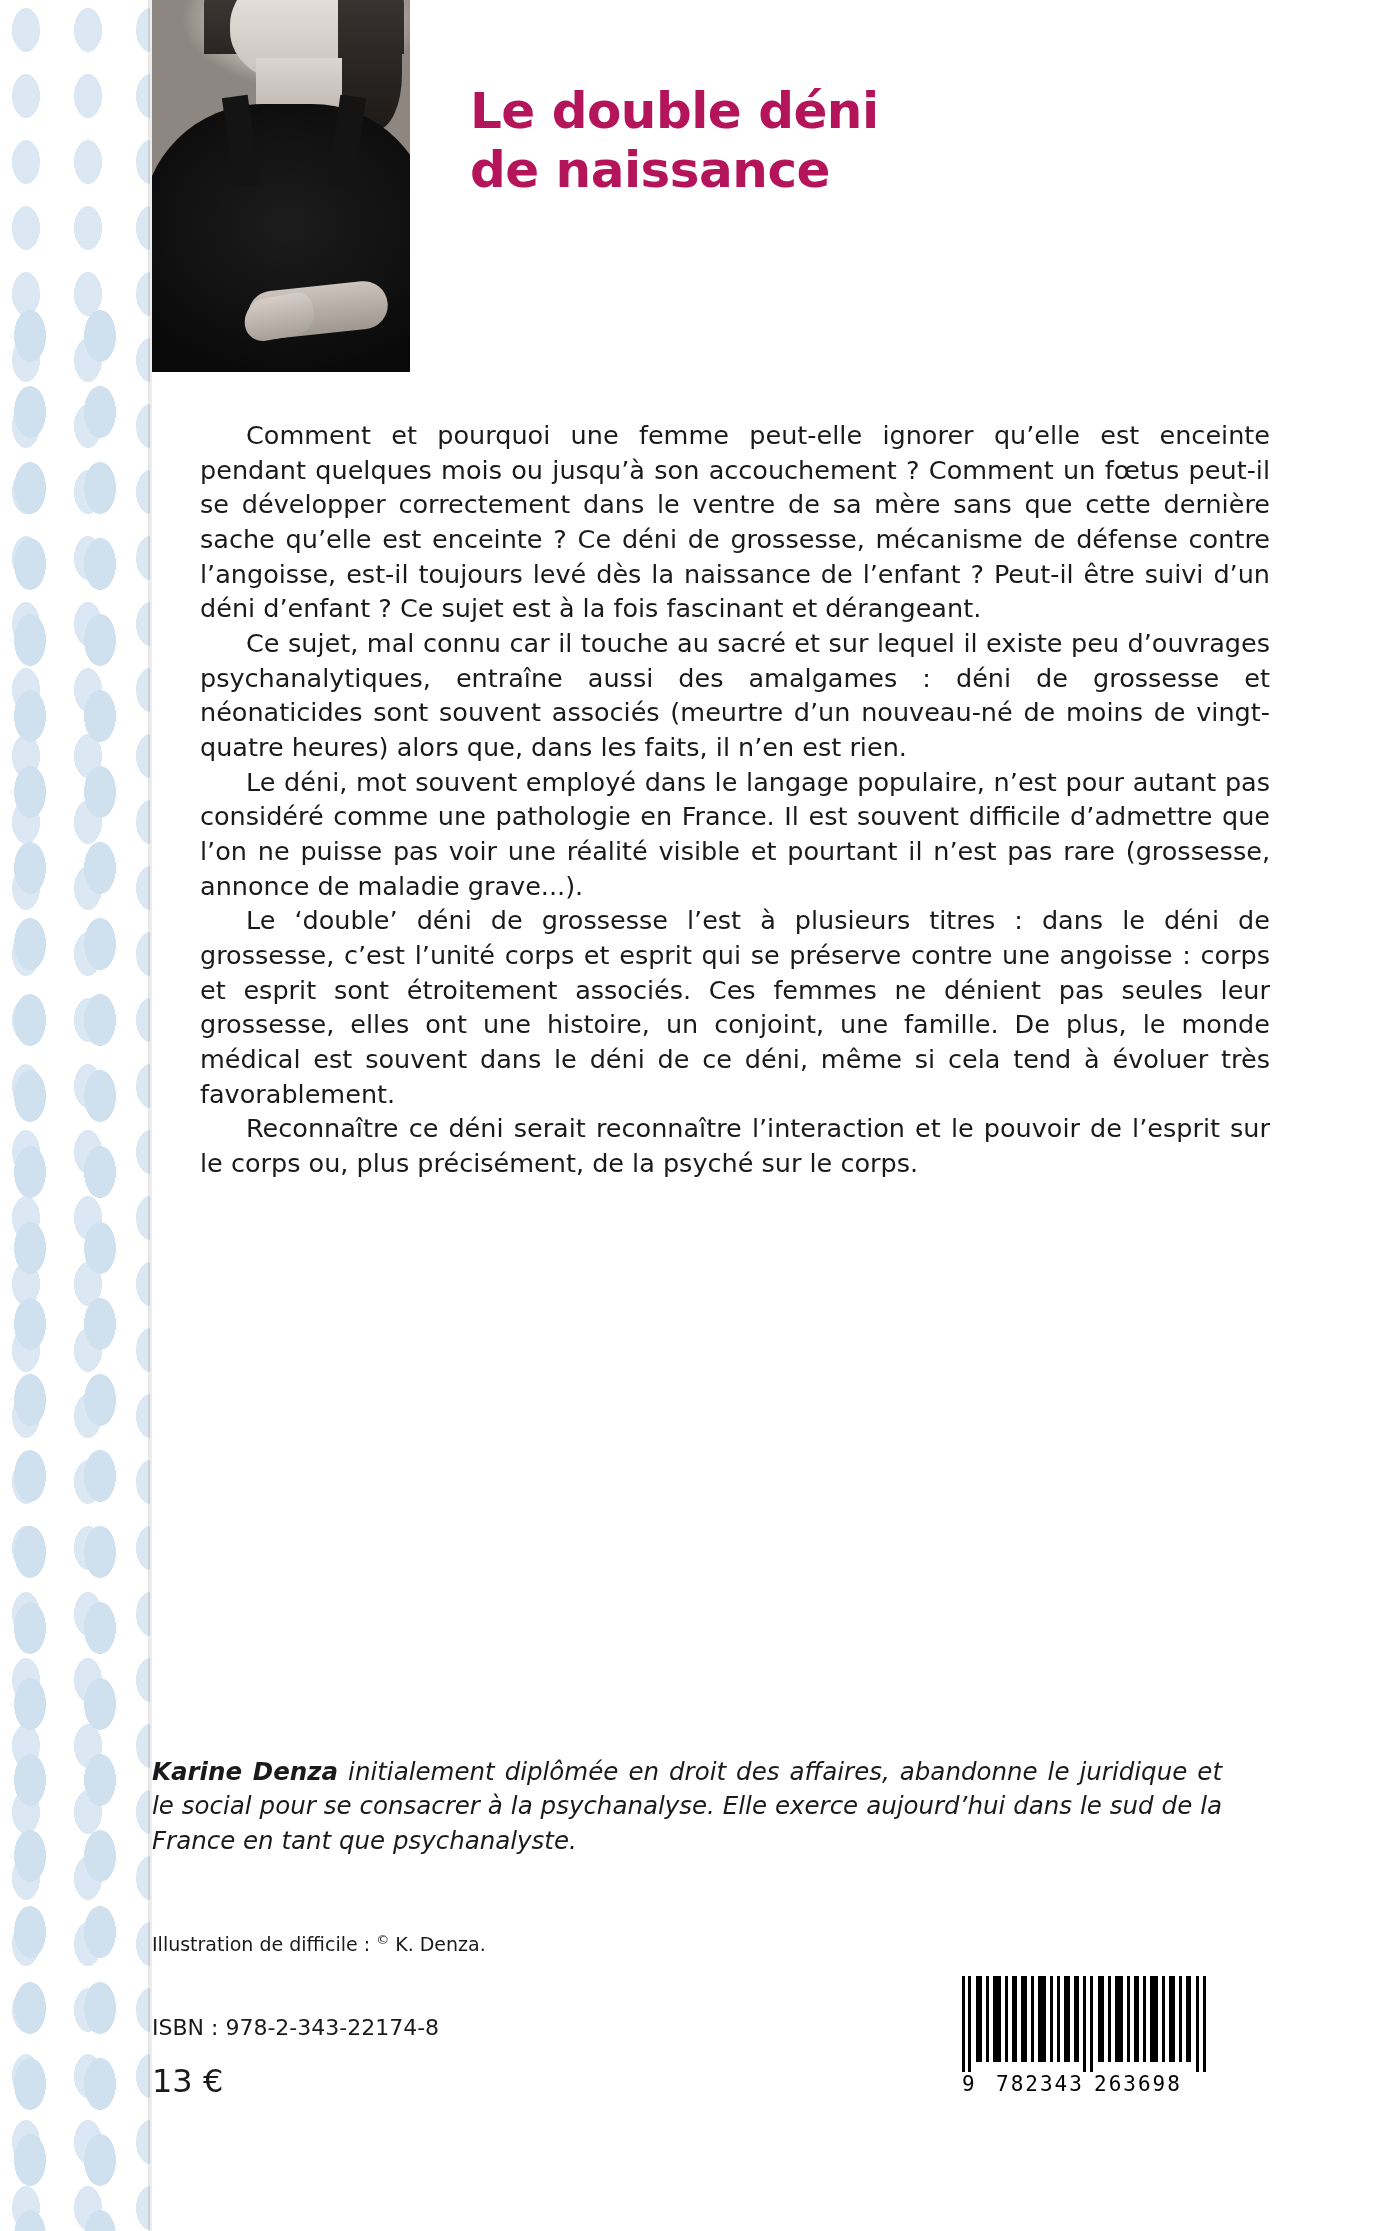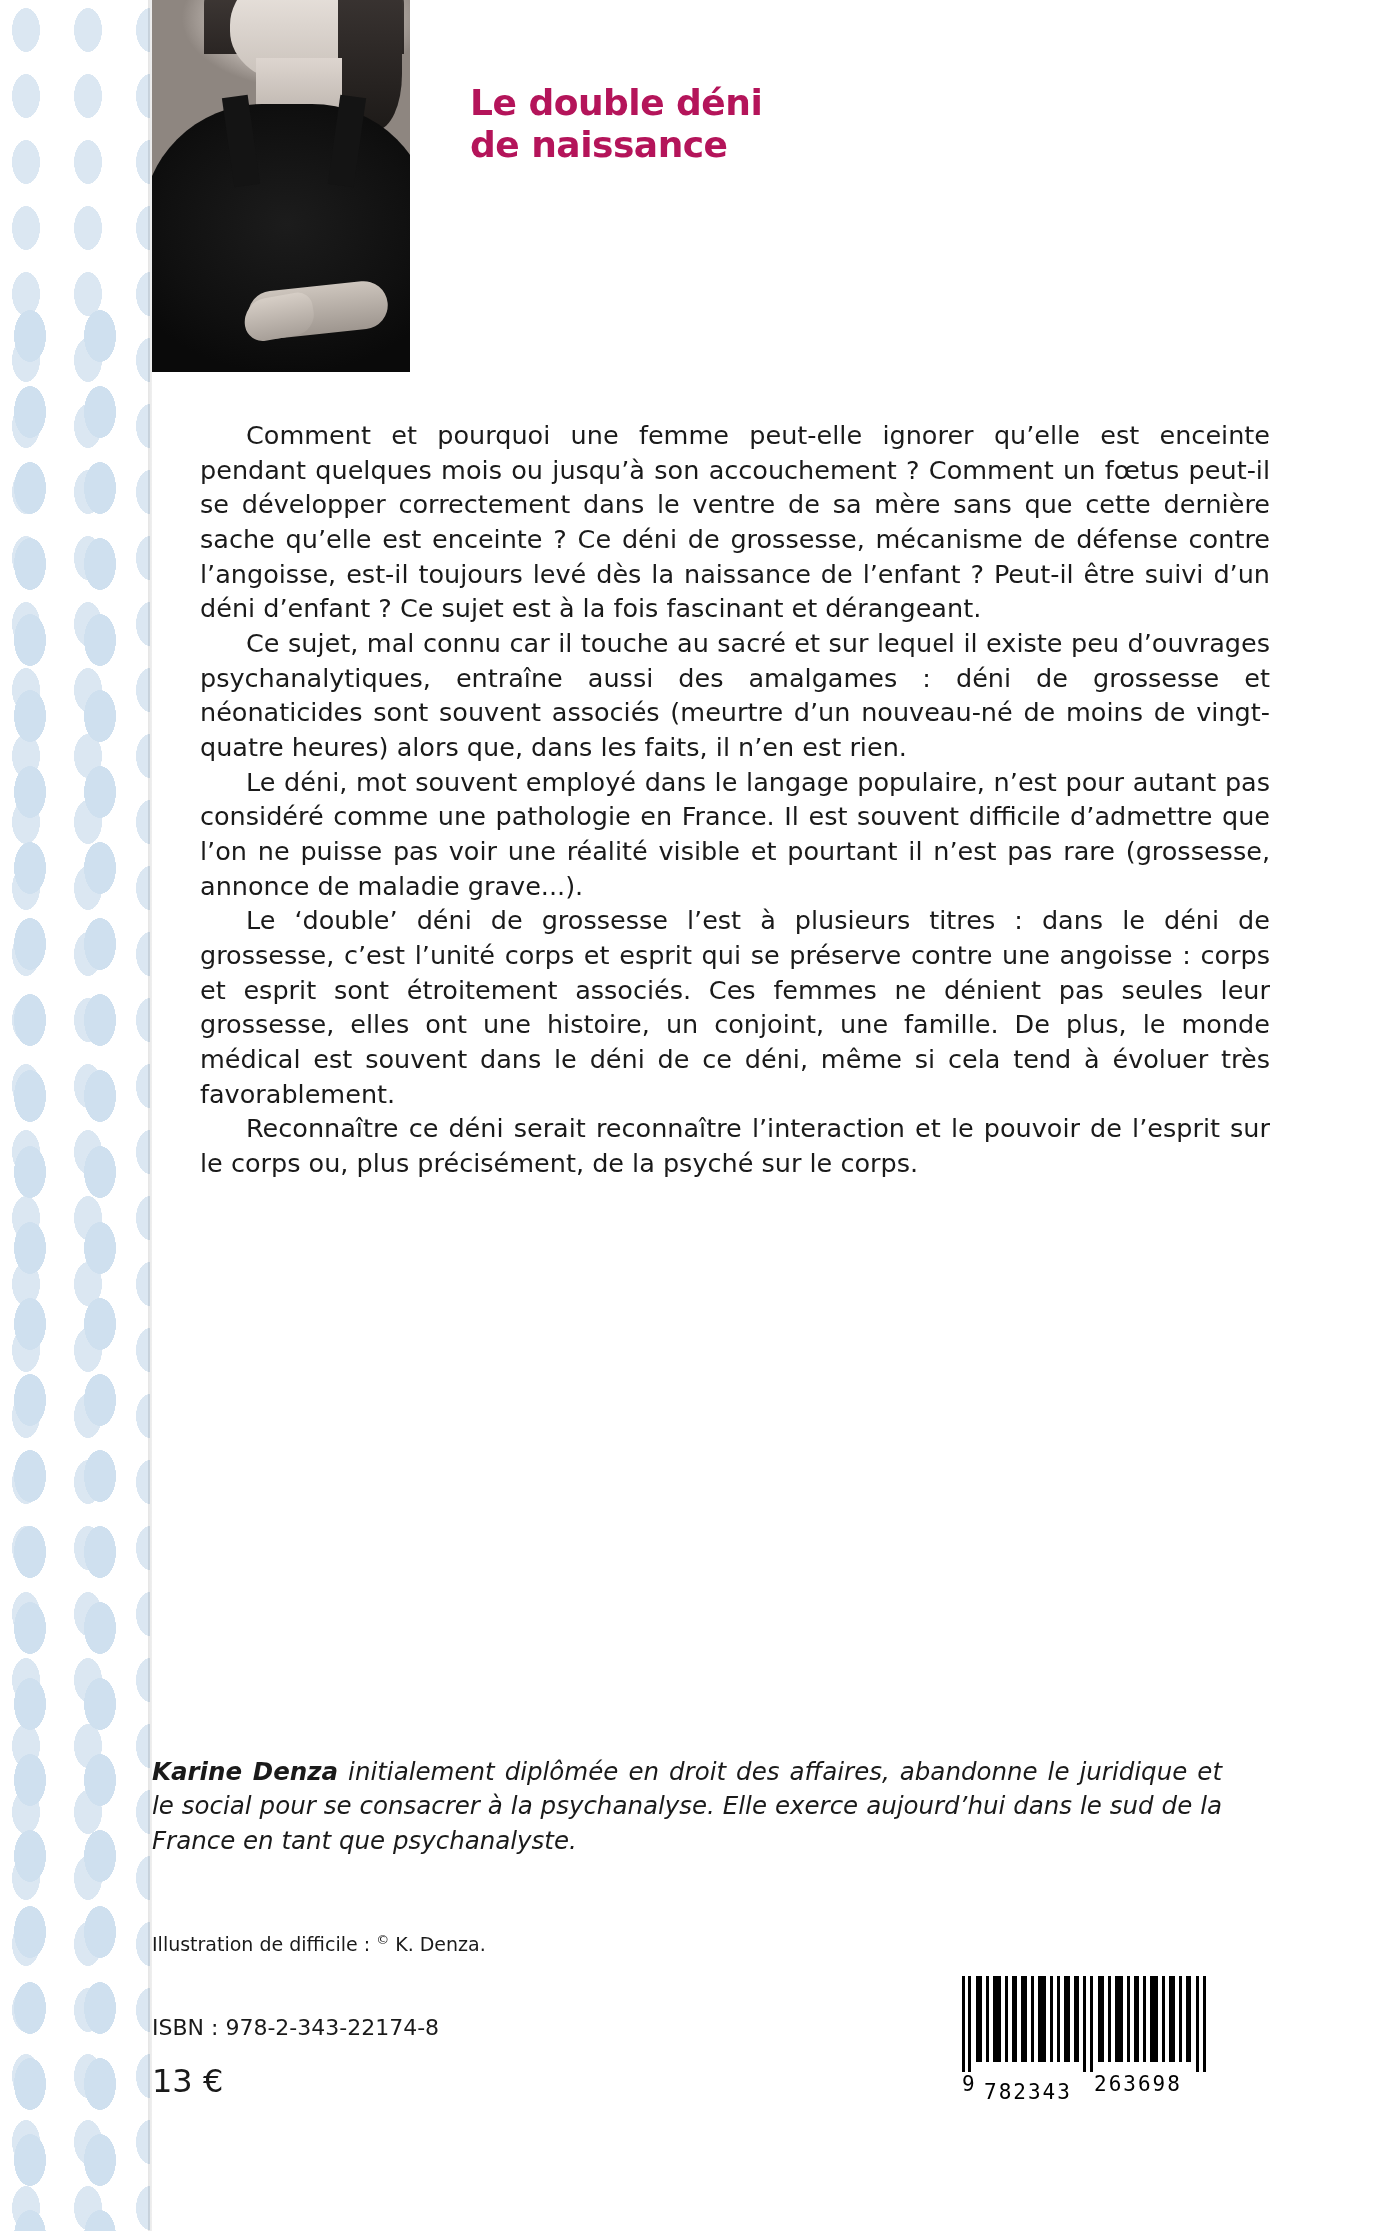--- a/index.html
+++ b/index.html
@@ -157,21 +157,21 @@
   .title-block {
     position: absolute;
     left: 318px;
     top: 82px;
     right: 0;
   }
   .book-title {
     color: #b4145a;
     font-family: "DejaVu Sans", sans-serif;
     font-weight: bold;
-    font-size: 36px;
+    font-size: 50px;
     line-height: 1.18;
     letter-spacing: -0.5px;
     margin: 0;
   }
   .book-subtitle {
     color: #3b3b3b;
     font-family: "DejaVu Sans Condensed", "DejaVu Sans", sans-serif;
     font-size: 33px;
     margin: 16px 0 0 0;
     font-weight: normal;
@@ -263,21 +263,21 @@
     width: 252px;
     margin: 0 auto;
     height: 26px;
     font-family: "DejaVu Sans Mono", monospace;
     font-size: 21px;
     letter-spacing: 2px;
     color: #000;
   }
   .barcode-digits span { position: absolute; top: 0; }
   .bc-lead { left: 0; }
-  .bc-left { left: 22px; margin-top: 8px; }
+  .bc-left { left: 34px; }
   .bc-right { left: 132px; }
 </style>
 </head>
 <body>
 
 <div class="back-cover">
 
   <div class="dots-band"></div>
   <div class="dots-band-2"></div>
   <div class="edge-shadow"></div>

